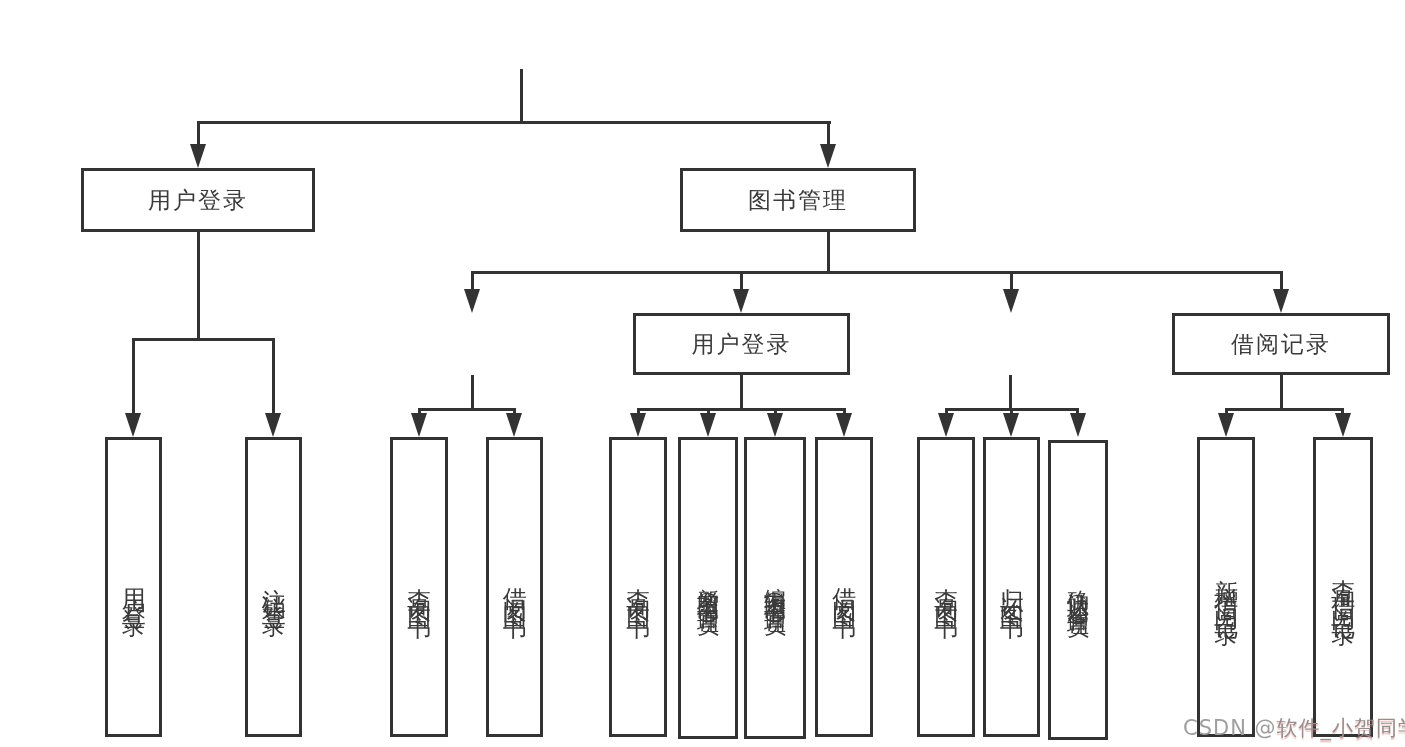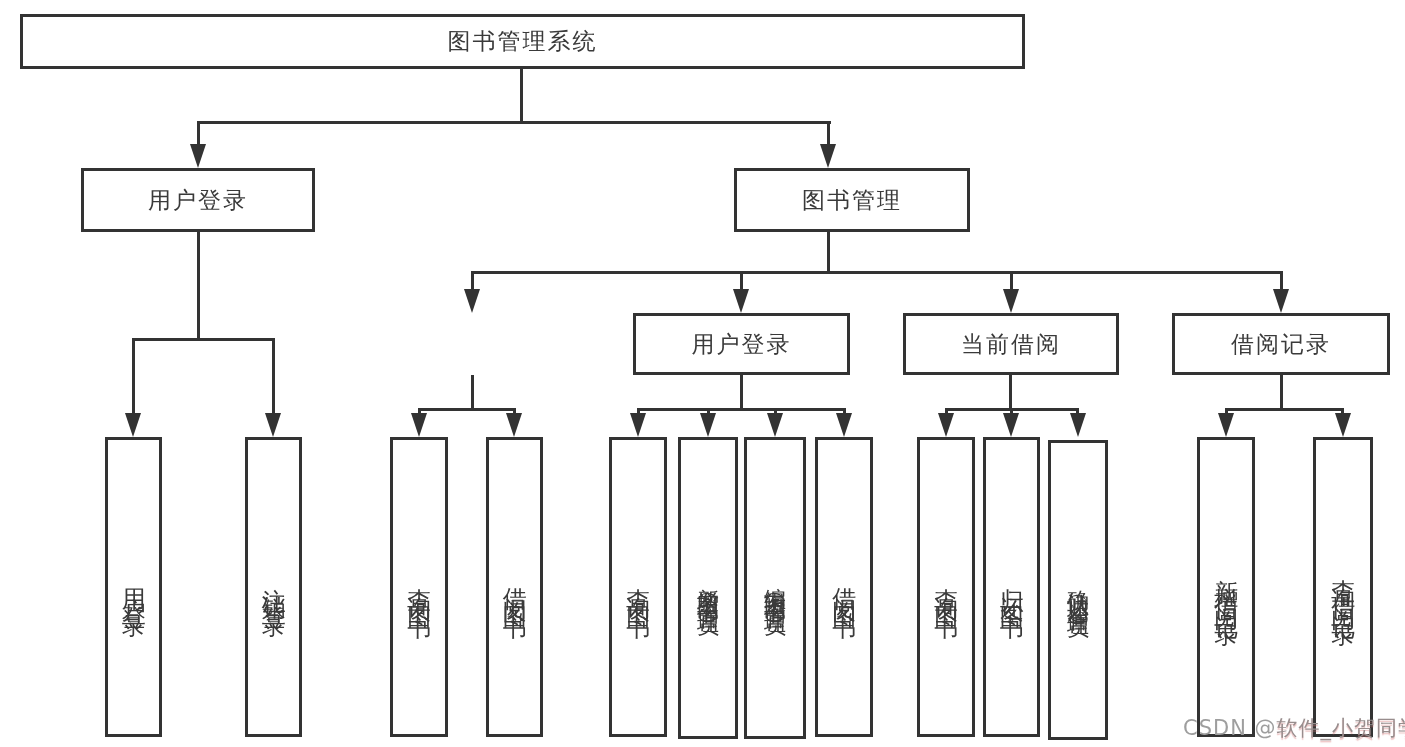--- a/index.html
+++ b/index.html
@@ -36,36 +36,30 @@
     font-size:21px; letter-spacing:1px; white-space:nowrap;
     color:#9e9e9e;
   }
   .wm-author { color:#988d8d; text-shadow:0 2px 1px rgba(214,120,120,0.45); }
 </style>
 </head>
 <body>
 
 <div class="canvas">
 
-  <div class="node" style="left:20px;top:14px;width:1005px;height:55px">
-    <span>图书管理系统</span>
-  </div>
 
   <div class="node" style="left:81px;top:168px;width:234px;height:64px">
     <span>用户登录</span>
   </div>
-  <div class="node" style="left:734px;top:168px;width:236px;height:64px">
+  <div class="node" style="left:680px;top:168px;width:236px;height:64px">
     <span>图书管理</span>
   </div>
 
   <div class="node" style="left:633px;top:313px;width:217px;height:62px">
     <span>用户登录</span>
-  </div>
-  <div class="node" style="left:903px;top:313px;width:216px;height:62px">
-    <span>当前借阅</span>
   </div>
   <div class="node" style="left:1172px;top:313px;width:218px;height:62px">
     <span>借阅记录</span>
   </div>
 
   <div class="node leaf" style="left:105px;top:437px;width:57px;height:300px">
     <span class="v">用户登录</span>
   </div>
   <div class="node leaf" style="left:245px;top:437px;width:57px;height:300px">
     <span class="v">注销登录</span>

